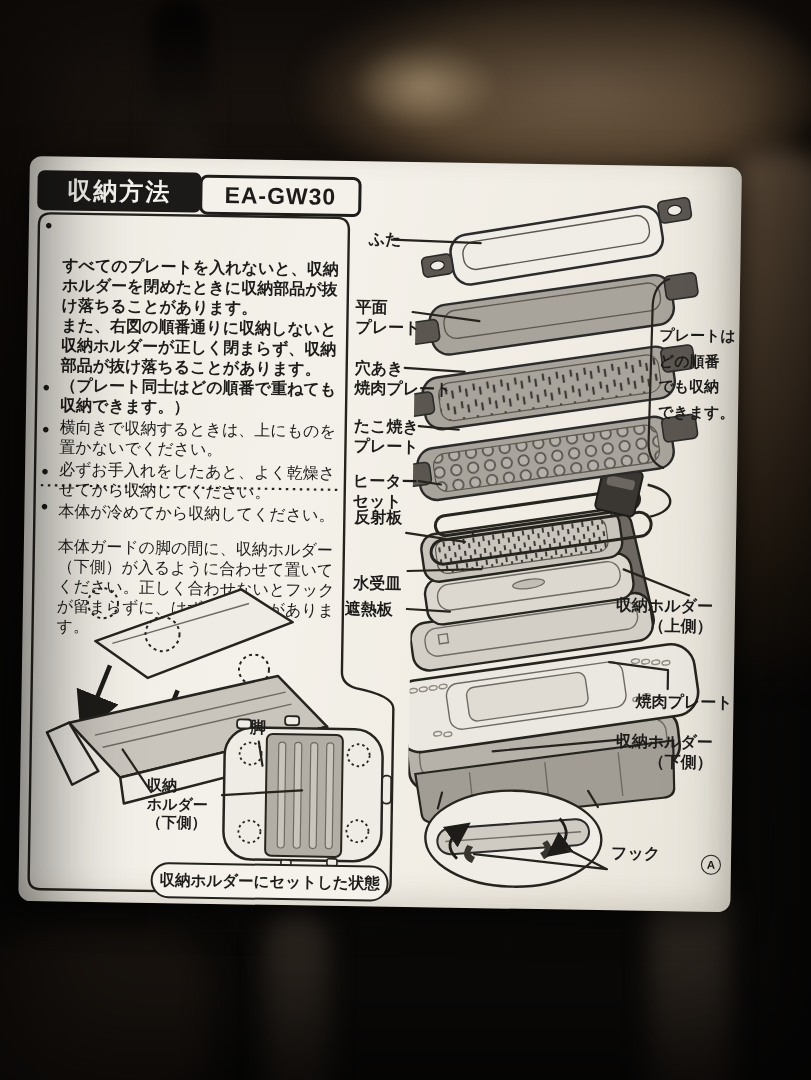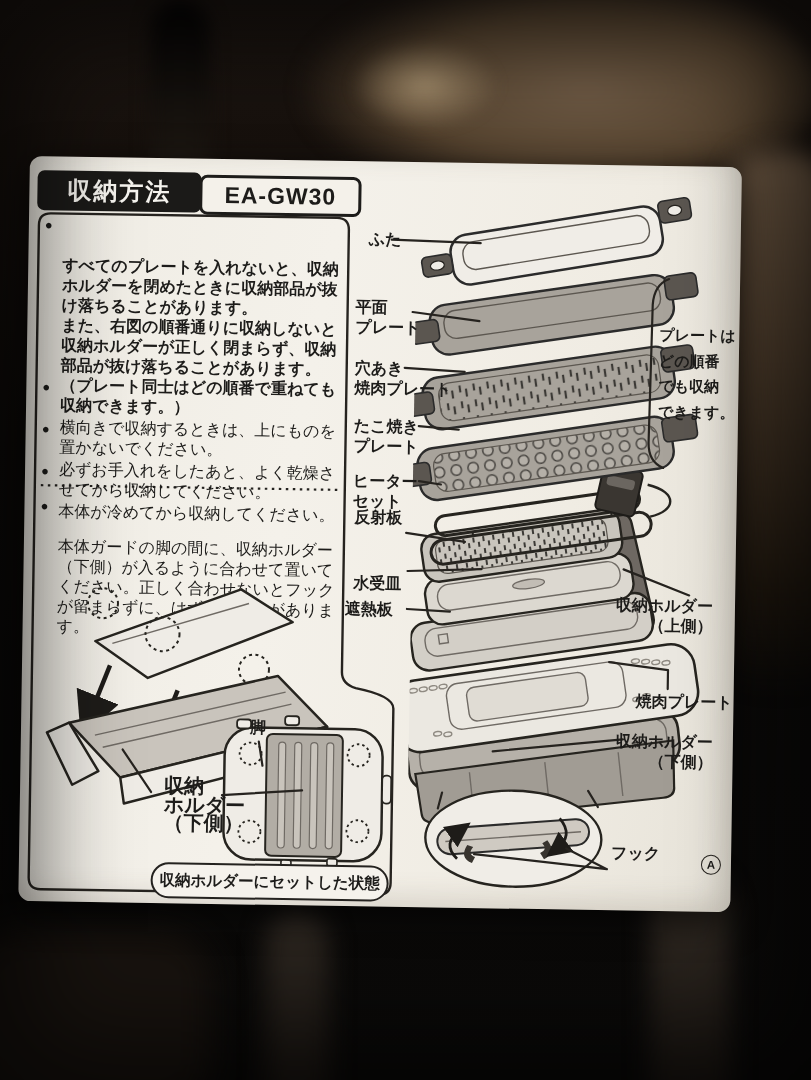--- a/index.html
+++ b/index.html
@@ -54,21 +54,21 @@
   .lbl-heater{left:328px;top:310px;}
   .lbl-refl{left:330px;top:346px;}
   .lbl-water{left:330px;top:412px;}
   .lbl-shield{left:322px;top:438px;}
   .lbl-plates-note{left:632px;top:156px;font-weight:600;font-size:15px;line-height:25.5px;}
   .lbl-holder-up{left:584px;top:430px;width:106px;text-align:right;}
   .lbl-guard{left:614px;top:526px;}
   .lbl-holder-low-r{left:590px;top:566px;width:102px;text-align:right;}
   .lbl-hook{left:592px;top:678px;}
   .lbl-leg{left:229px;top:558px;}
-  .lbl-holder-low-l{left:144px;top:618px;font-size:20px;line-height:18.5px;}
+  .lbl-holder-low-l{left:127px;top:618px;font-size:15px;line-height:18.5px;}
   .mark-a{position:absolute;left:682px;top:688px;width:18px;height:18px;border:1.6px solid #26231f;
     border-radius:50%;font-size:11.5px;font-weight:700;display:flex;align-items:center;justify-content:center;}
   .caption-pill{position:absolute;left:132px;top:704px;width:238px;height:36px;background:#f5f2ec;
     border:2.6px solid #24221f;border-radius:19px;font-size:15.5px;font-weight:700;box-sizing:border-box;
     display:flex;align-items:center;justify-content:center;}
 
   .lines-svg,.stack-svg,.illus-svg{position:absolute;pointer-events:none;}
   .lines-svg{left:0;top:0;}
   .stack-svg{left:388px;top:30px;}
   .illus-svg{left:18px;top:418px;}

